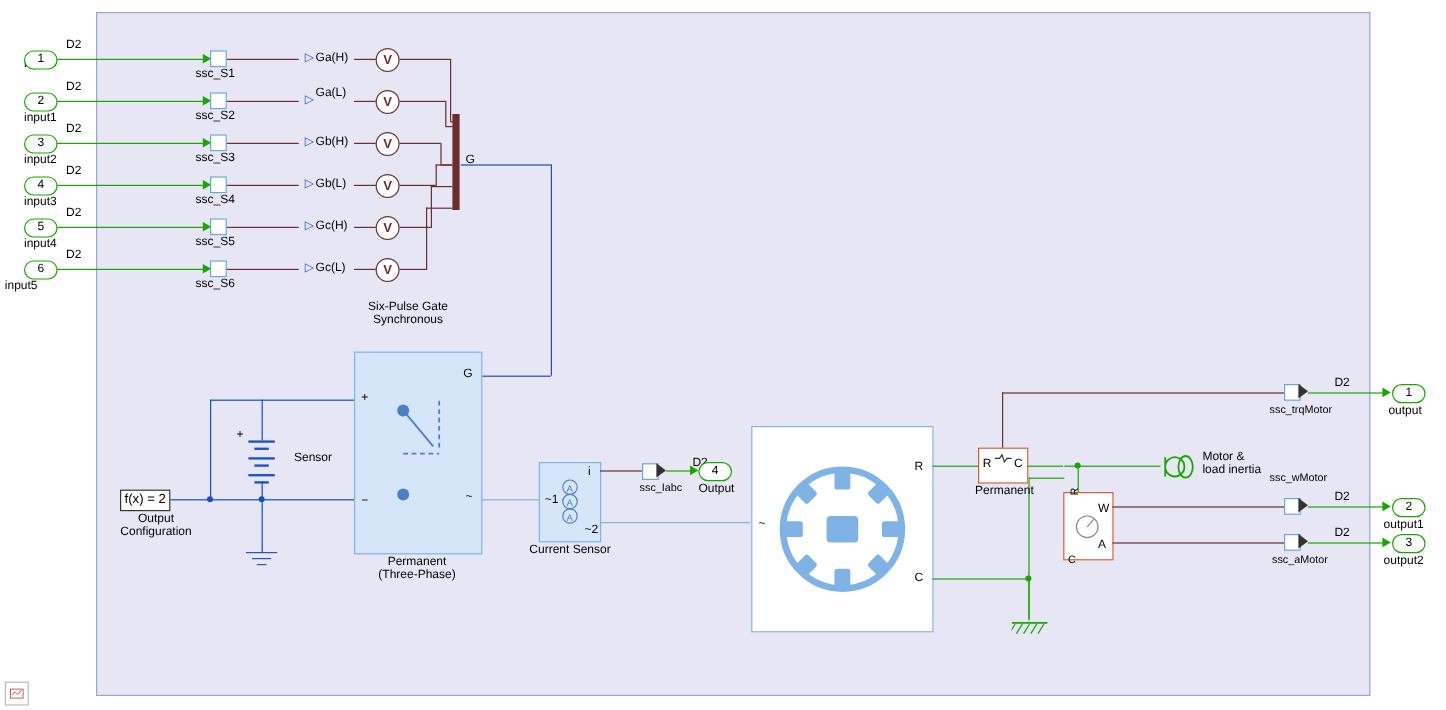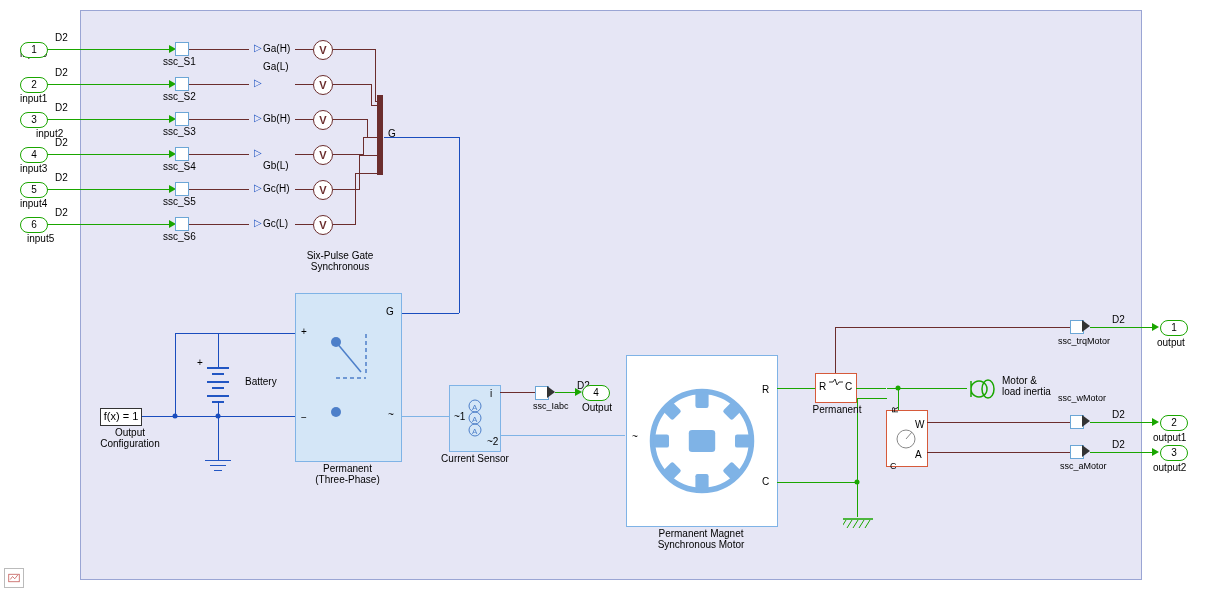--- a/index.html
+++ b/index.html
@@ -52,27 +52,27 @@
 
   <div class="port" style="left:20px; top:77px">2</div>
   <div class="txt" style="left:20px; top:93px">input1</div>
   <div class="txt" style="left:55px; top:67px">D2</div>
   <div class="green-h line" style="left:47px; top:84px; width:122px"></div>
   <div class="arrow-r" style="left:169px; top:84px"></div>
   <div class="ssc-block" style="left:175px; top:77px"></div>
   <div class="txt" style="left:163px; top:91px">ssc_S2</div>
   <div class="brown-h line" style="left:189px; top:84px; width:60px"></div>
   <span class="txt lbl-blue" style="left:254px; top:77px">▷</span>
-  <div class="txt" style="left:263px; top:61px">Ga(L)</div>
+  <div class="txt" style="left:263px; top:72px">Ga(L)</div>
   <div class="brown-h line" style="left:295px; top:84px; width:18px"></div>
   <div class="volt" style="left:313px; top:75px">V</div>
   <div class="brown-h line" style="left:333px; top:84px; width:38px"></div>
 
   <div class="port" style="left:20px; top:112px">3</div>
-  <div class="txt" style="left:36px; top:128px">input2</div>
+  <div class="txt" style="left:20px; top:128px">input2</div>
   <div class="txt" style="left:55px; top:102px">D2</div>
   <div class="green-h line" style="left:47px; top:119px; width:122px"></div>
   <div class="arrow-r" style="left:169px; top:119px"></div>
   <div class="ssc-block" style="left:175px; top:112px"></div>
   <div class="txt" style="left:163px; top:126px">ssc_S3</div>
   <div class="brown-h line" style="left:189px; top:119px; width:60px"></div>
   <span class="txt lbl-blue" style="left:254px; top:112px">▷</span>
   <div class="txt" style="left:263px; top:113px">Gb(H)</div>
   <div class="brown-h line" style="left:295px; top:119px; width:18px"></div>
   <div class="volt" style="left:313px; top:110px">V</div>
@@ -80,41 +80,41 @@
 
   <div class="port" style="left:20px; top:147px">4</div>
   <div class="txt" style="left:20px; top:163px">input3</div>
   <div class="txt" style="left:55px; top:137px">D2</div>
   <div class="green-h line" style="left:47px; top:154px; width:122px"></div>
   <div class="arrow-r" style="left:169px; top:154px"></div>
   <div class="ssc-block" style="left:175px; top:147px"></div>
   <div class="txt" style="left:163px; top:161px">ssc_S4</div>
   <div class="brown-h line" style="left:189px; top:154px; width:60px"></div>
   <span class="txt lbl-blue" style="left:254px; top:147px">▷</span>
-  <div class="txt" style="left:263px; top:160px">Gb(L)</div>
+  <div class="txt" style="left:263px; top:148px">Gb(L)</div>
   <div class="brown-h line" style="left:295px; top:154px; width:18px"></div>
   <div class="volt" style="left:313px; top:145px">V</div>
   <div class="brown-h line" style="left:333px; top:154px; width:30px"></div>
 
   <div class="port" style="left:20px; top:182px">5</div>
   <div class="txt" style="left:20px; top:198px">input4</div>
   <div class="txt" style="left:55px; top:172px">D2</div>
   <div class="green-h line" style="left:47px; top:189px; width:122px"></div>
   <div class="arrow-r" style="left:169px; top:189px"></div>
   <div class="ssc-block" style="left:175px; top:182px"></div>
   <div class="txt" style="left:163px; top:196px">ssc_S5</div>
   <div class="brown-h line" style="left:189px; top:189px; width:60px"></div>
   <span class="txt lbl-blue" style="left:254px; top:182px">▷</span>
   <div class="txt" style="left:263px; top:183px">Gc(H)</div>
   <div class="brown-h line" style="left:295px; top:189px; width:18px"></div>
   <div class="volt" style="left:313px; top:180px">V</div>
   <div class="brown-h line" style="left:333px; top:189px; width:26px"></div>
 
   <div class="port" style="left:20px; top:217px">6</div>
-  <div class="txt" style="left:27px; top:233px">input5</div>
+  <div class="txt" style="left:4px; top:233px">input5</div>
   <div class="txt" style="left:55px; top:207px">D2</div>
   <div class="green-h line" style="left:47px; top:224px; width:122px"></div>
   <div class="arrow-r" style="left:169px; top:224px"></div>
   <div class="ssc-block" style="left:175px; top:217px"></div>
   <div class="txt" style="left:163px; top:231px">ssc_S6</div>
   <div class="brown-h line" style="left:189px; top:224px; width:60px"></div>
   <span class="txt lbl-blue" style="left:254px; top:217px">▷</span>
   <div class="txt" style="left:263px; top:218px">Gc(L)</div>
   <div class="brown-h line" style="left:295px; top:224px; width:18px"></div>
   <div class="volt" style="left:313px; top:215px">V</div>
@@ -147,33 +147,33 @@
     <div class="blue-v line" style="left:15px; top:0; height:12px"></div>
     <div class="batt-cell" style="left:4px; top:12px; width:22px"></div>
     <div class="batt-cell" style="left:9px; top:18px; width:12px"></div>
     <div class="batt-cell" style="left:4px; top:26px; width:22px"></div>
     <div class="batt-cell" style="left:9px; top:32px; width:12px"></div>
     <div class="batt-cell" style="left:4px; top:40px; width:22px"></div>
     <div class="batt-cell" style="left:9px; top:46px; width:12px"></div>
     <div class="blue-v line" style="left:15px; top:46px; height:14px"></div>
     <div class="txt" style="left:-6px; top:2px">+</div>
   </div>
-  <div class="txt" style="left:245px; top:376px">Battery</div>
+  <div class="txt" style="left:245px; top:376px">Sensor</div>
 
   <div class="blue-v line" style="left:218px; top:333px; height:22px"></div>
   <div class="blue-h line" style="left:175px; top:333px; width:120px"></div>
   <div class="blue-v line" style="left:175px; top:333px; height:83px"></div>
   <div class="blue-v line" style="left:218px; top:415px; height:1px"></div>
   <div class="blue-h line" style="left:140px; top:416px; width:155px"></div>
   <div class="node" style="left:218px; top:416px"></div>
   <div class="node" style="left:175px; top:416px"></div>
 
   <div class="blue-v line" style="left:218px; top:416px; height:45px"></div>
 
-  <div class="abs" style="left:100px; top:408px; width:40px; height:16px; border:1px solid #333; background:#fff; text-align:center; line-height:15px">f(x) = 1</div>
+  <div class="abs" style="left:100px; top:408px; width:40px; height:16px; border:1px solid #333; background:#fff; text-align:center; line-height:15px">f(x) = 2</div>
   <div class="txt txt-c" style="left:85px; top:427px; width:90px; white-space:pre-line">Output
 Configuration</div>
 
   <div class="abs" style="left:205px; top:460px; width:26px; height:20px">
     <div style="position:absolute; left:0; top:0; width:26px; border-top:1.5px solid #2256c3"></div>
     <div style="position:absolute; left:5px; top:5px; width:16px; border-top:1.5px solid #2256c3"></div>
     <div style="position:absolute; left:9px; top:10px; width:8px; border-top:1.5px solid #2256c3"></div>
   </div>
 
   <div class="conv" style="left:295px; top:293px; width:105px; height:167px">
@@ -235,22 +235,20 @@
         <rect x="6" y="44" width="14" height="12" rx="2"></rect>
         <rect x="80" y="44" width="14" height="12" rx="2"></rect>
         <rect x="17" y="17" width="12" height="12" rx="2" transform="rotate(45 23 23)"></rect>
         <rect x="71" y="17" width="12" height="12" rx="2" transform="rotate(45 77 23)"></rect>
         <rect x="17" y="71" width="12" height="12" rx="2" transform="rotate(45 23 77)"></rect>
         <rect x="71" y="71" width="12" height="12" rx="2" transform="rotate(45 77 77)"></rect>
         <rect x="38" y="40" width="24" height="20" rx="3"></rect>
       </g>
     </svg>
   </div>
-  <div class="txt txt-c" style="left:626px; top:528px; width:150px; white-space:pre-line">Permanent Magnet
-Synchronous Motor</div>
 
   <div class="green-h line" style="left:777px; top:388px; width:38px"></div>
   <div class="green-h line" style="left:777px; top:482px; width:80px"></div>
   <div class="node-g" style="left:857px; top:482px"></div>
   <div class="green-v line" style="left:857px; top:398px; height:118px"></div>
   <div class="green-h line" style="left:857px; top:398px; width:30px"></div>
 
   <div class="abs" style="left:815px; top:373px; width:40px; height:28px; background:#fff; border:1.5px solid #d65a3a">
     <div class="txt" style="left:3px; top:7px">R</div>
     <div class="txt" style="left:29px; top:7px">C</div>

